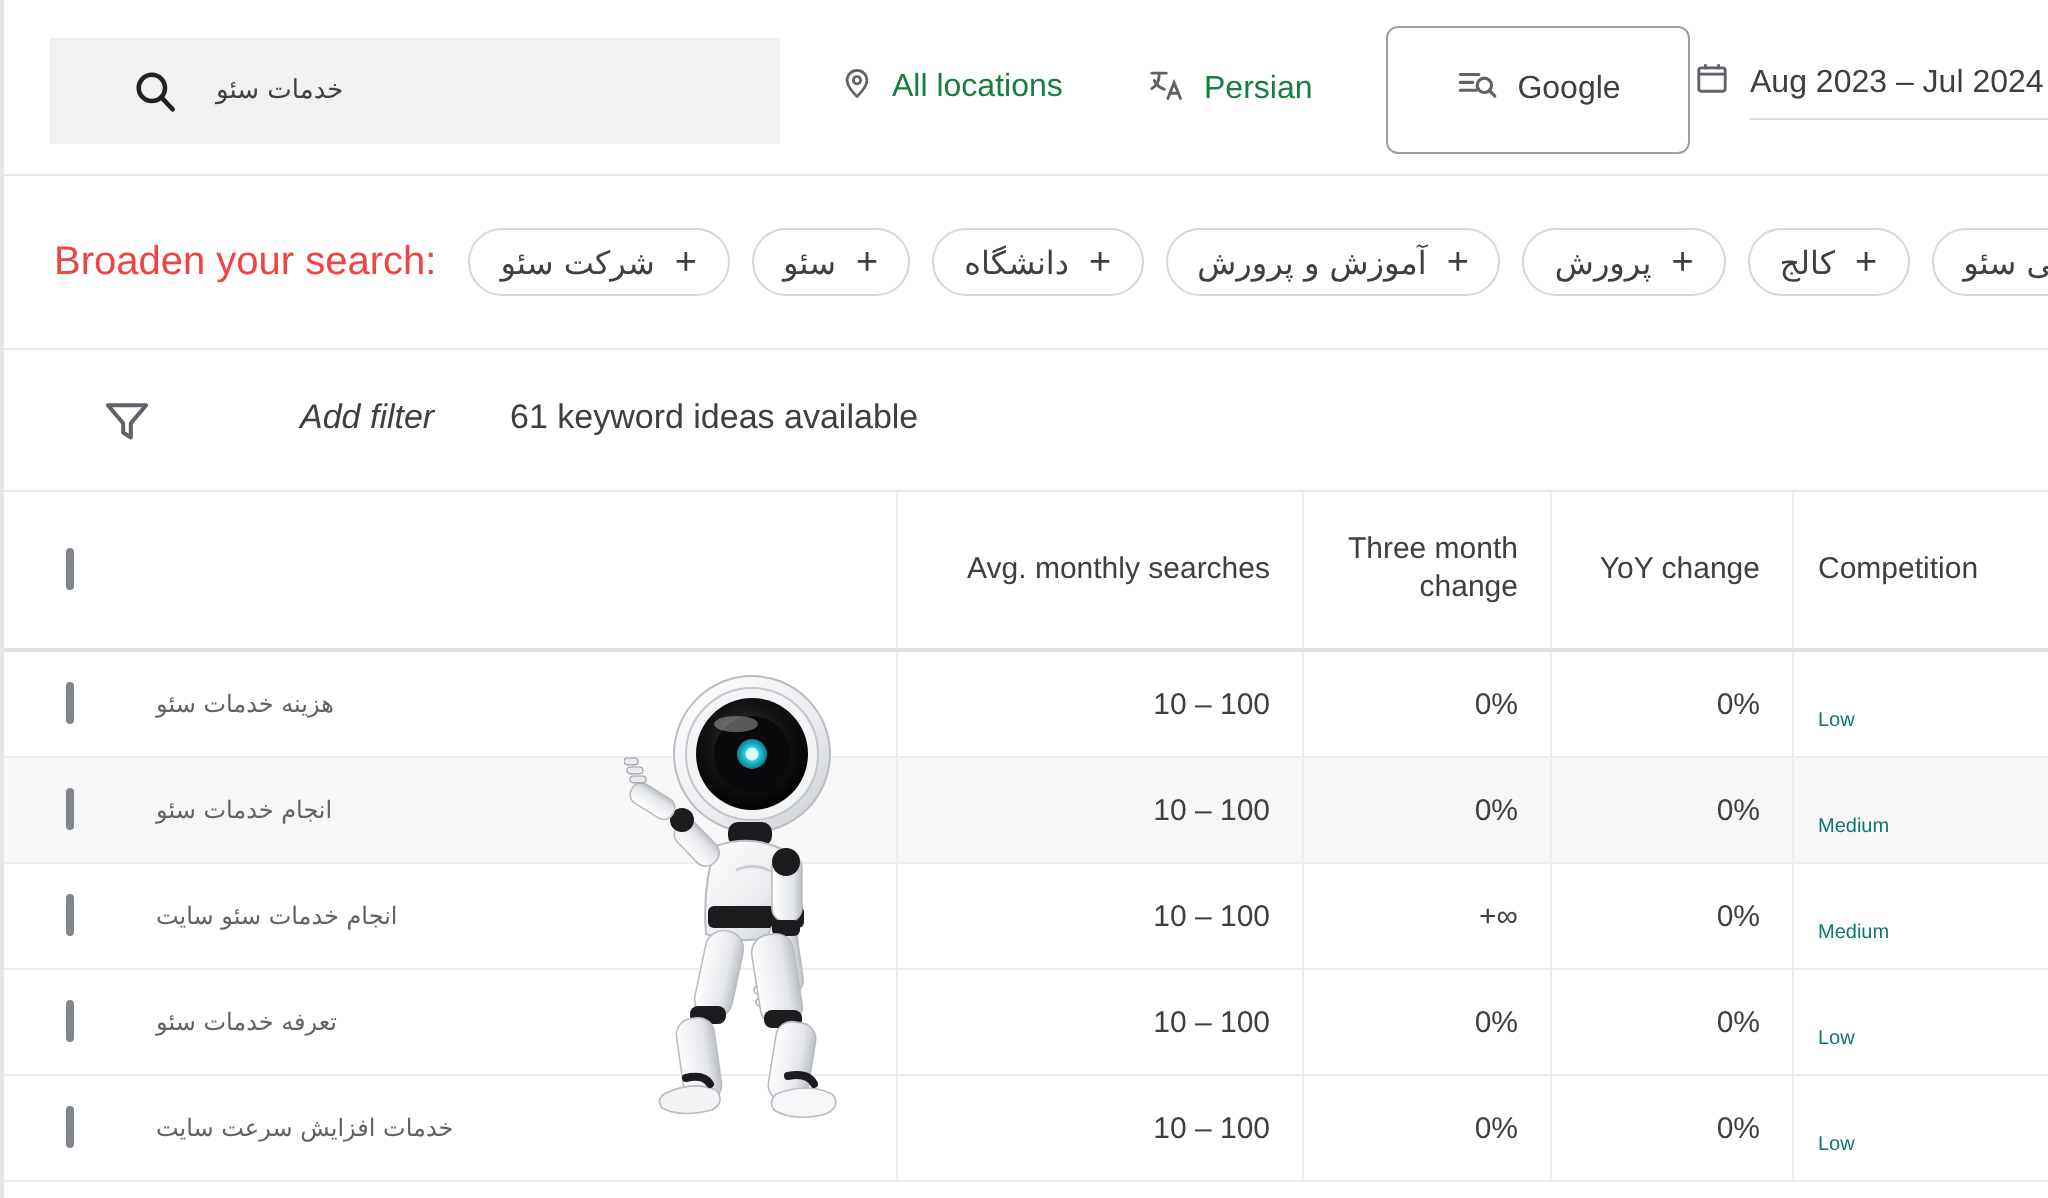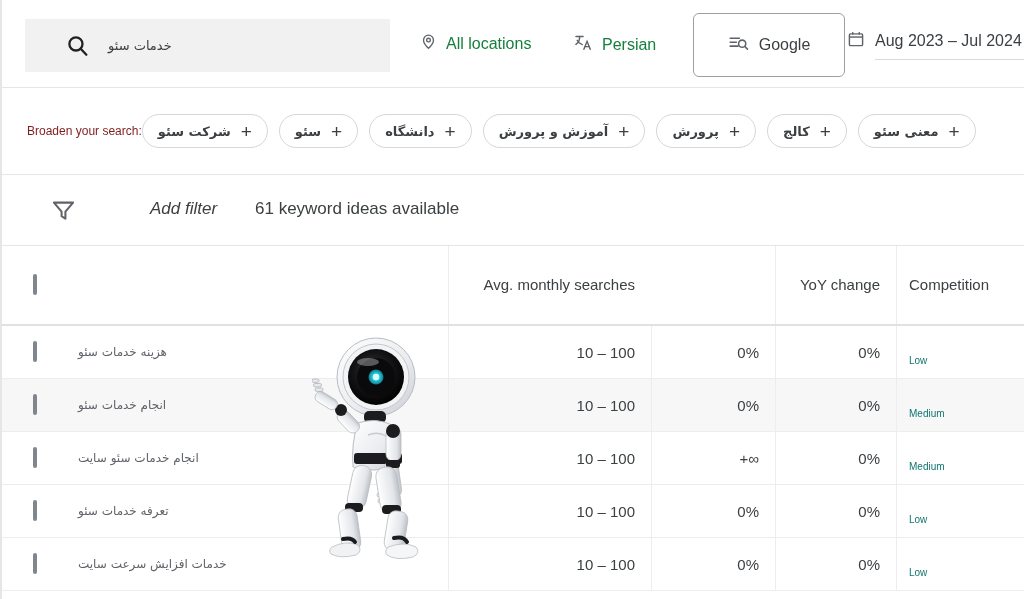--- a/index.html
+++ b/index.html
@@ -63,36 +63,35 @@
     border-bottom: 1px solid #d8dadc;
   }
 
   
   .broaden {
     position: absolute; left: 2px; top: 88px; width: 1022px; height: 87px;
     border-bottom: 1px solid #e4e6e8;
     display: flex; align-items: center;
     padding-left: 25px;
   }
-  .broaden-label { font-size: 12px; color: #7f1d1d; white-space: nowrap; }
+  .broaden-label { font-size: 20px; color: #ef4444; margin-right: 16px; white-space: nowrap; }
   .chips { display: flex; align-items: center; gap: 11px; }
   .chip {
     height: 34px; border: 1px solid #d5d7da; border-radius: 18px;
     display: flex; align-items: center; gap: 10px;
     padding: 0 15px; background: #fff;
     direction: rtl;
   }
   .chip .plus {
     font-size: 19px; line-height: 1; color: #3c4043; font-weight: 400;
     font-family: "Liberation Sans", sans-serif;
   }
   .chip .chip-label {
-    font-size: 13px; color: #3c4043; direction: rtl; white-space: nowrap;
+    font-size: 16px; color: #3c4043; direction: rtl; white-space: nowrap;
     font-family: "DejaVu Sans", sans-serif;
-    font-weight: bold;
   }
 
   
   .filterbar {
     position: absolute; left: 2px; top: 175px; width: 1022px; height: 71px;
     border-bottom: 1px solid #e4e6e8;
     display: flex; align-items: center;
   }
   .filterbar .funnel { position: absolute; left: 48px; top: 22px; }
   .add-filter { position: absolute; left: 148px; top: 24px; font-size: 17px; color: #3c4043; font-style: italic; }
@@ -273,20 +272,23 @@
   <div class="table">
 
     <div class="thead">
       <div class="cell c-keyword">
         <span class="kw-check-wrap">
           <span class="checkbox"></span>
         </span>
       </div>
       <div class="cell c-searches">
         <span class="th-text">Avg. monthly searches</span>
+      </div>
+      <div class="cell c-three">
+        <span class="th-text"><span>Three month</span><br><span>change</span></span>
       </div>
       <div class="cell c-yoy">
         <span class="th-text">YoY change</span>
       </div>
       <div class="cell c-comp">
         <span class="th-text">Competition</span>
       </div>
     </div>
 
     <div class="tr">

